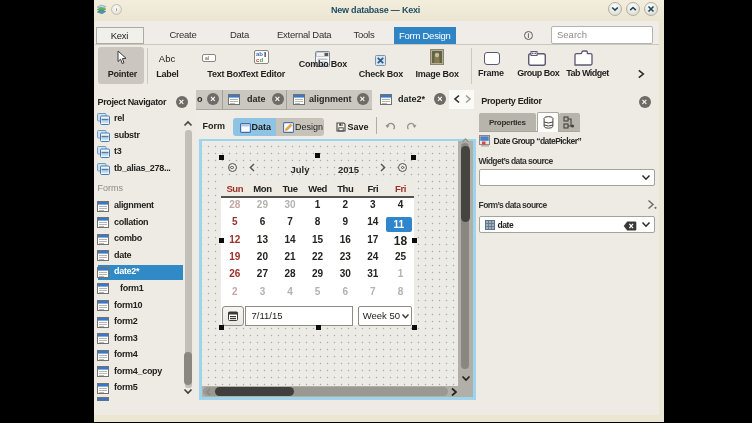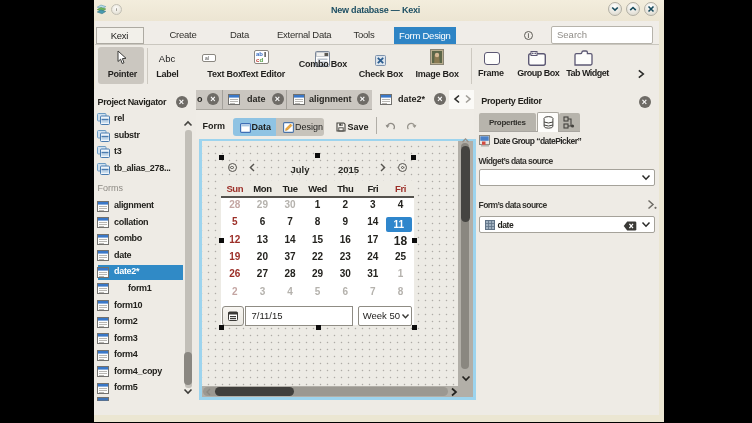--- a/index.html
+++ b/index.html
@@ -184,21 +184,21 @@
  <rect x="2" y="9" width="5" height="1" fill="#b8b6b2"></rect>
 </svg>
     <div class="a nav" style="left:114px;top:266.4px;color:#fff">date2*</div>
     <svg class="a" style="left:97px;top:283.45px" width="12" height="11" viewBox="0 0 12 11">
  <rect x="0.5" y="0.5" width="11" height="10" fill="#fdfdfc" stroke="#72716e"></rect>
  <rect x="1" y="1" width="10" height="2.6" fill="#3a78c8"></rect>
  <rect x="2" y="5" width="8" height="1" fill="#b8b6b2"></rect>
  <rect x="2" y="7" width="8" height="1" fill="#b8b6b2"></rect>
  <rect x="2" y="9" width="5" height="1" fill="#b8b6b2"></rect>
 </svg>
-    <div class="a nav" style="left:128px;top:282.95px;color:#22211d">form1</div>
+    <div class="a nav" style="left:120px;top:282.95px;color:#22211d">form1</div>
     <svg class="a" style="left:97px;top:300px" width="12" height="11" viewBox="0 0 12 11">
  <rect x="0.5" y="0.5" width="11" height="10" fill="#fdfdfc" stroke="#72716e"></rect>
  <rect x="1" y="1" width="10" height="2.6" fill="#3a78c8"></rect>
  <rect x="2" y="5" width="8" height="1" fill="#b8b6b2"></rect>
  <rect x="2" y="7" width="8" height="1" fill="#b8b6b2"></rect>
  <rect x="2" y="9" width="5" height="1" fill="#b8b6b2"></rect>
 </svg>
     <div class="a nav" style="left:114px;top:299.5px;color:#22211d">form10</div>
     <svg class="a" style="left:97px;top:316.55px" width="12" height="11" viewBox="0 0 12 11">
  <rect x="0.5" y="0.5" width="11" height="10" fill="#fdfdfc" stroke="#72716e"></rect>
@@ -392,21 +392,21 @@
     <div class="a ct" style="left:359.05px;top:216.20000000000002px;width:27.61px;font-size:10px;font-weight:700;color:#24231f">14</div>
     <div class="a ct" style="left:221px;top:233.60000000000002px;width:27.61px;font-size:10px;font-weight:700;color:#9c2f28">12</div>
     <div class="a ct" style="left:248.61px;top:233.60000000000002px;width:27.61px;font-size:10px;font-weight:700;color:#24231f">13</div>
     <div class="a ct" style="left:276.22px;top:233.60000000000002px;width:27.61px;font-size:10px;font-weight:700;color:#24231f">14</div>
     <div class="a ct" style="left:303.83px;top:233.60000000000002px;width:27.61px;font-size:10px;font-weight:700;color:#24231f">15</div>
     <div class="a ct" style="left:331.44px;top:233.60000000000002px;width:27.61px;font-size:10px;font-weight:700;color:#24231f">16</div>
     <div class="a ct" style="left:359.05px;top:233.60000000000002px;width:27.61px;font-size:10px;font-weight:700;color:#24231f">17</div>
     <div class="a ct" style="left:386.65999999999997px;top:233.60000000000002px;width:27.61px;font-size:12px;font-weight:700;color:#24231f">18</div>
     <div class="a ct" style="left:221px;top:251px;width:27.61px;font-size:10px;font-weight:700;color:#9c2f28">19</div>
     <div class="a ct" style="left:248.61px;top:251px;width:27.61px;font-size:10px;font-weight:700;color:#24231f">20</div>
-    <div class="a ct" style="left:276.22px;top:251px;width:27.61px;font-size:10px;font-weight:700;color:#24231f">37</div>
+    <div class="a ct" style="left:276.22px;top:251px;width:27.61px;font-size:10px;font-weight:700;color:#24231f">21</div>
     <div class="a ct" style="left:303.83px;top:251px;width:27.61px;font-size:10px;font-weight:700;color:#24231f">22</div>
     <div class="a ct" style="left:331.44px;top:251px;width:27.61px;font-size:10px;font-weight:700;color:#24231f">23</div>
     <div class="a ct" style="left:359.05px;top:251px;width:27.61px;font-size:10px;font-weight:700;color:#24231f">24</div>
     <div class="a ct" style="left:386.65999999999997px;top:251px;width:27.61px;font-size:10px;font-weight:700;color:#24231f">25</div>
     <div class="a ct" style="left:221px;top:268.4px;width:27.61px;font-size:10px;font-weight:700;color:#9c2f28">26</div>
     <div class="a ct" style="left:248.61px;top:268.4px;width:27.61px;font-size:10px;font-weight:700;color:#24231f">27</div>
     <div class="a ct" style="left:276.22px;top:268.4px;width:27.61px;font-size:10px;font-weight:700;color:#24231f">28</div>
     <div class="a ct" style="left:303.83px;top:268.4px;width:27.61px;font-size:10px;font-weight:700;color:#24231f">29</div>
     <div class="a ct" style="left:331.44px;top:268.4px;width:27.61px;font-size:10px;font-weight:700;color:#24231f">30</div>
     <div class="a ct" style="left:359.05px;top:268.4px;width:27.61px;font-size:10px;font-weight:700;color:#24231f">31</div>

